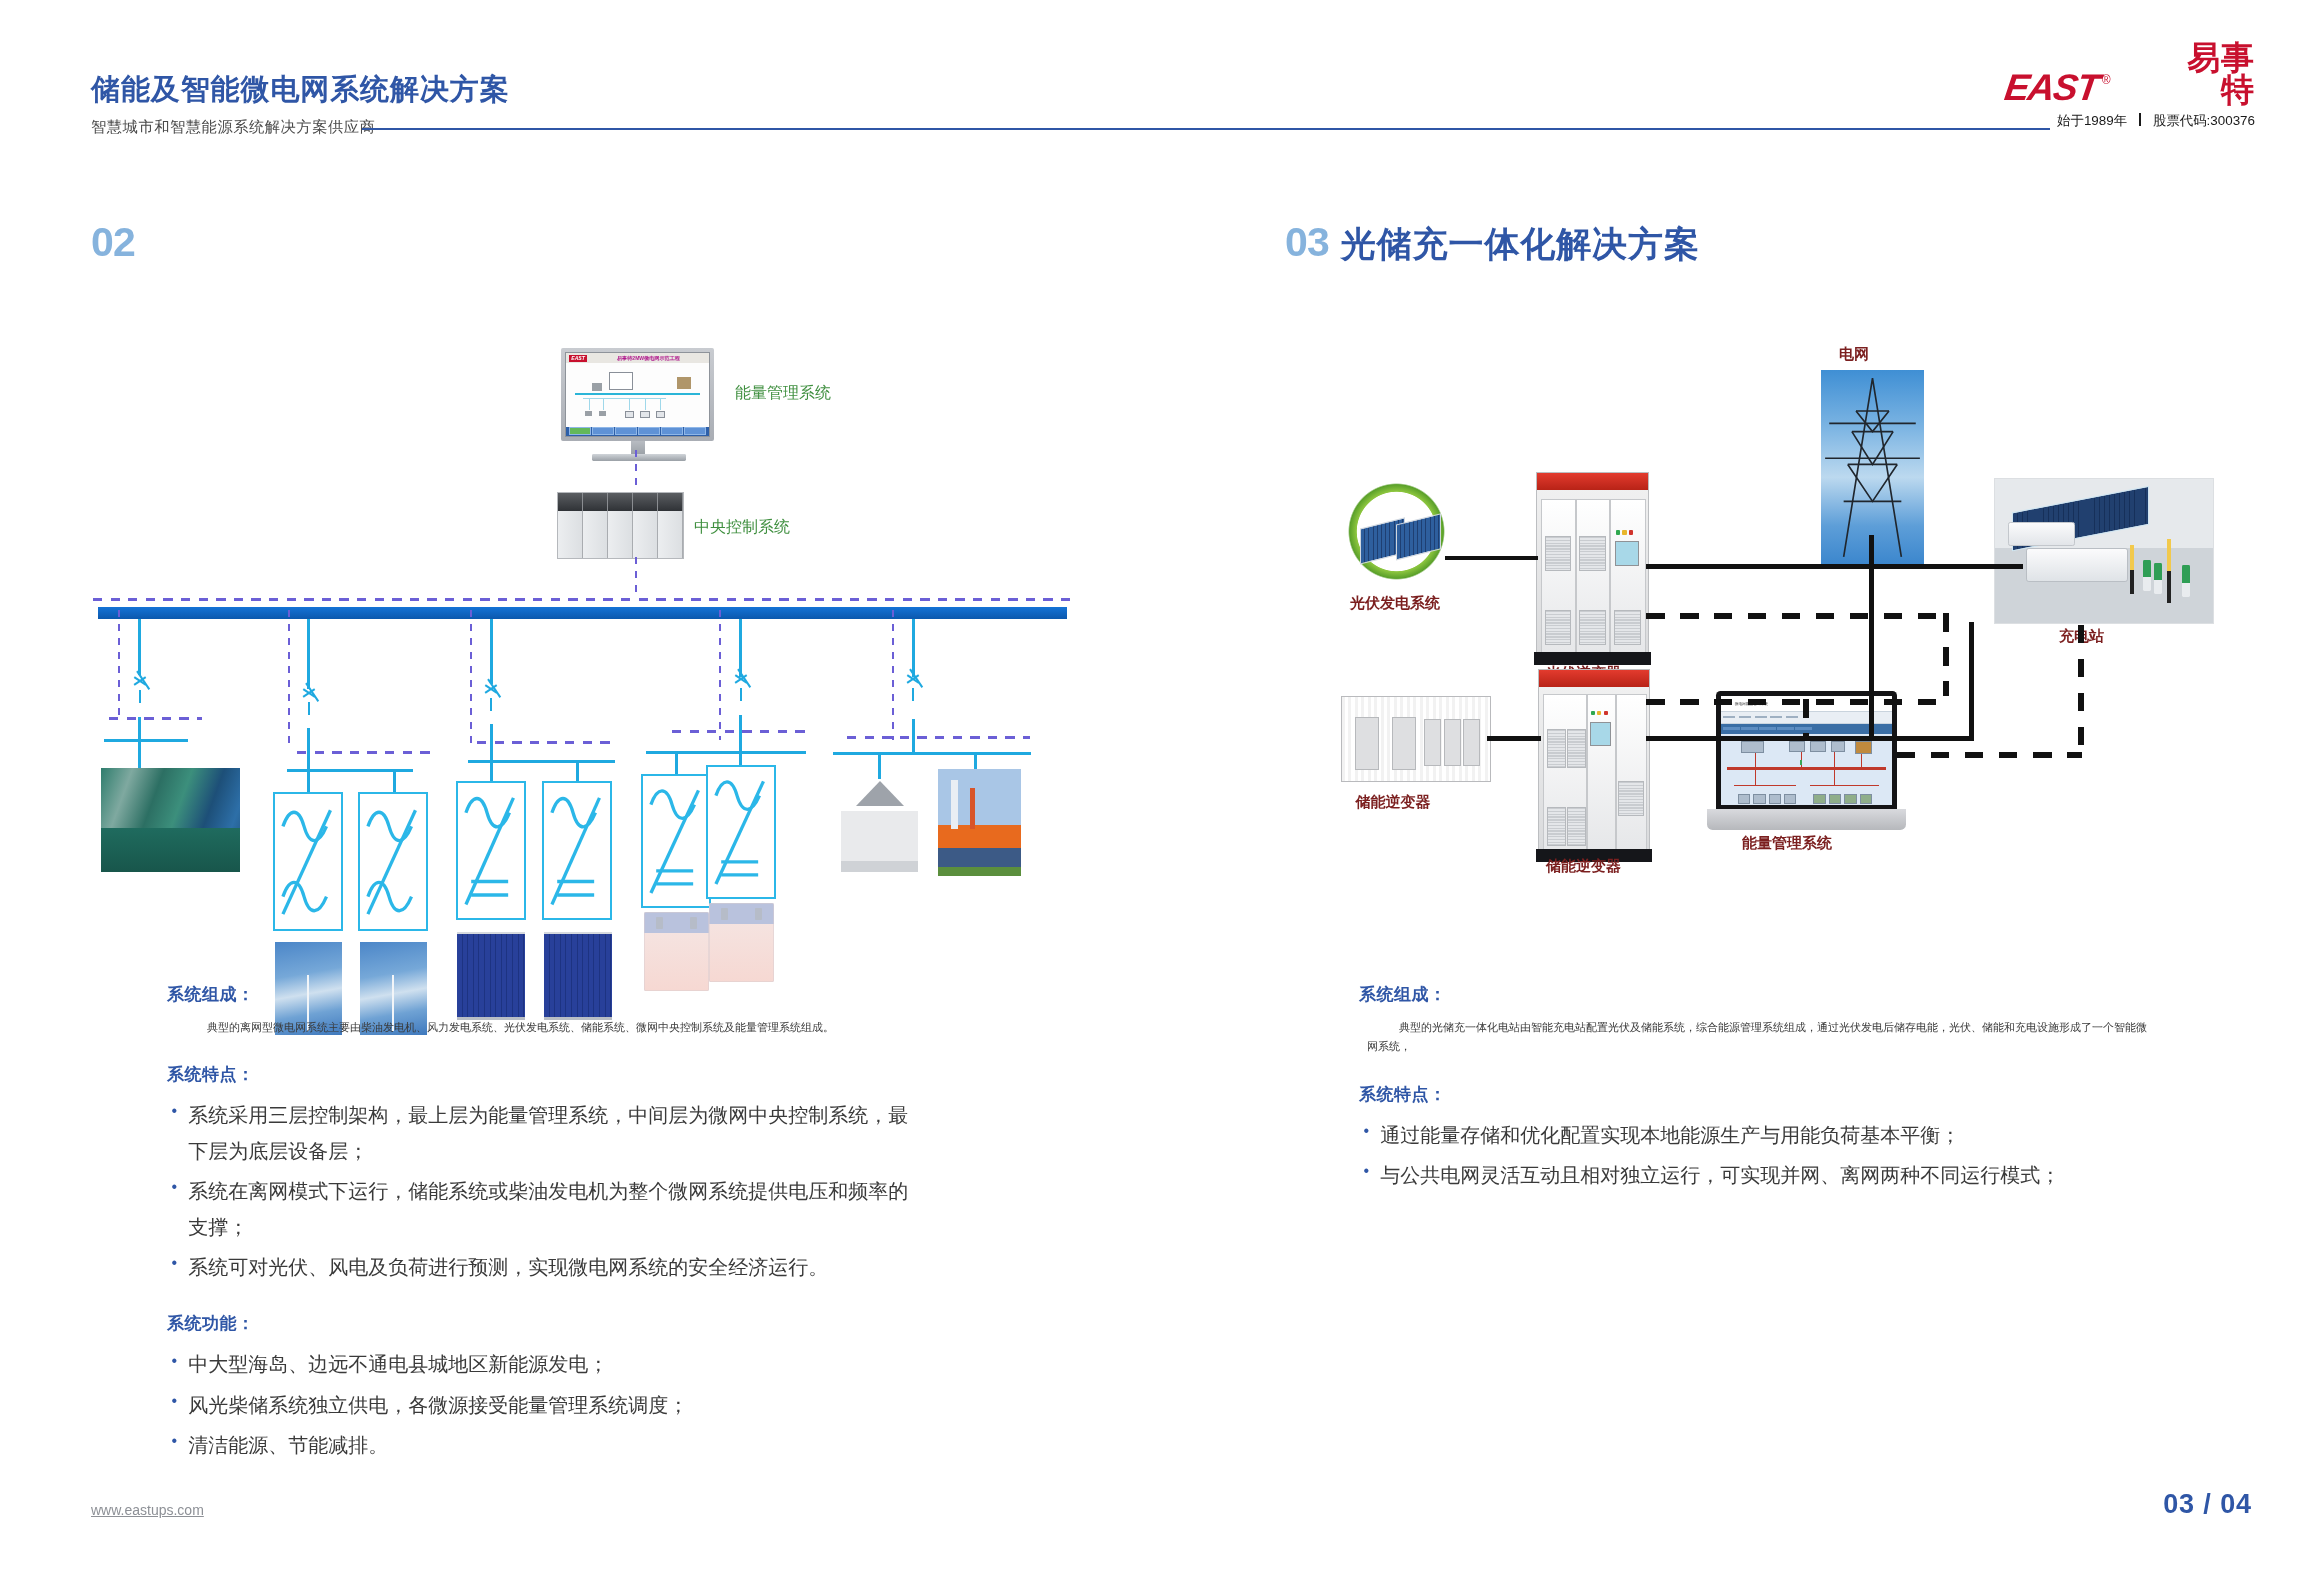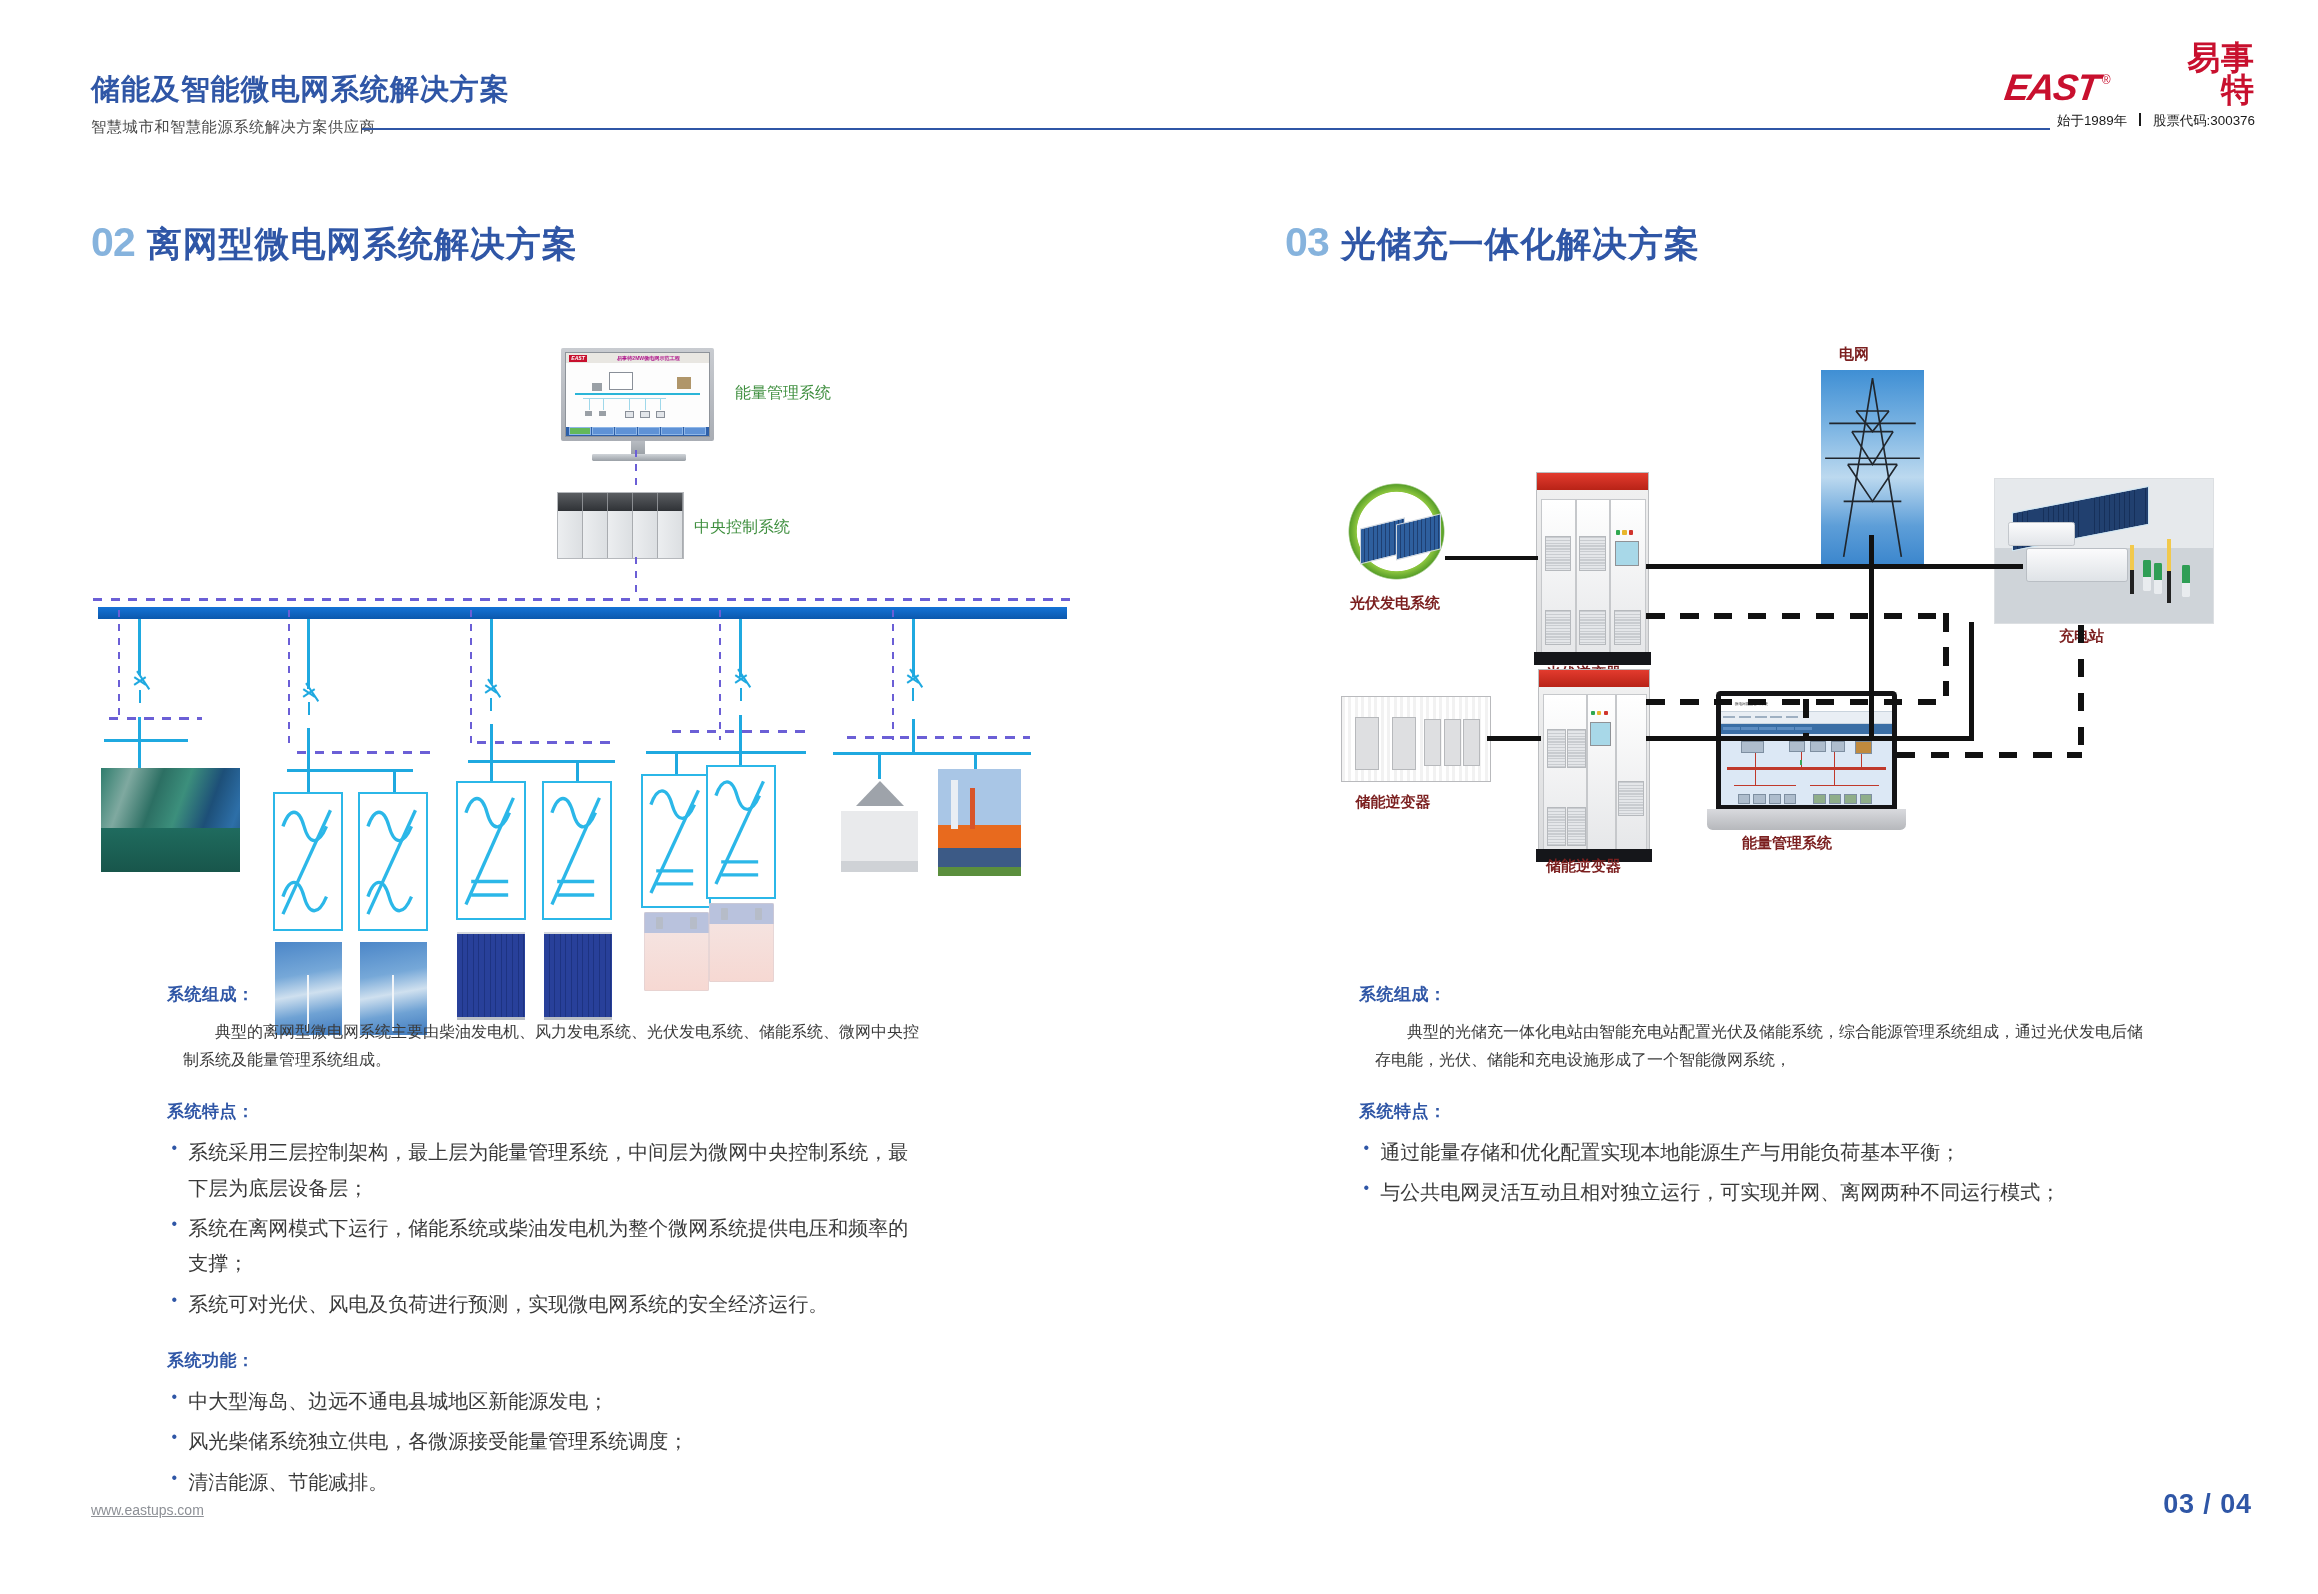--- a/index.html
+++ b/index.html
@@ -129,21 +129,21 @@
   .lap-canvas{position:relative;height:67%;background:#dce8f5;}
   .lap-canvas .hbus{position:absolute;left:4%;width:92%;height:2.3px;background:#c0392b;}
   .lap-canvas .vln{position:absolute;width:0.9px;background:#c0392b;}
   .lap-canvas .dev{position:absolute;background:#aebdcd;border:0.5px solid #7e8fa1;}
   .lap-canvas .grn{position:absolute;background:#3aa655;}
   .lap-base{position:absolute;left:-5%;right:-5%;bottom:0;height:15%;background:linear-gradient(180deg,#d9dade,#b6b8bc);border-radius:0 0 5.6px 5.6px;}
 
   
   .col{position:absolute;font-size:0;}
   .bt-h{font-size:17px;font-weight:bold;color:#2f56a6;letter-spacing:0.5px;margin:0 0 12px 0;}
-  .bt-p{font-size:16px;color:#3a3a3a;line-height:1.75;margin:0 0 26px 16px;text-indent:32px;}
+  .bt-p{font-size:11px;color:#3a3a3a;line-height:1.75;margin:0 0 26px 8px;text-indent:32px;}
   .bt-ul{list-style:none;margin:0 0 27px 0;padding:0;}
   .bt-ul li{font-size:20px;color:#3a3a3a;line-height:1.78;position:relative;padding-left:21.3px;margin-bottom:4.6px;}
   .bt-ul li:before{content:"•";position:absolute;left:4.6px;top:-0.9px;color:#2f56a6;font-size:16px;}
 
   
   .ft-url{position:absolute;left:91px;top:1502px;font-size:14px;color:#8d9096;text-decoration:underline;}
   .ft-pg{position:absolute;right:81px;top:1489px;font-size:27px;font-weight:bold;color:#2f56a6;letter-spacing:0.9px;}
 </style>
 </head>
 <body>
@@ -162,21 +162,20 @@
     </div>
     <div class="logo-sub">
       <span>始于1989年</span>
       <span class="logo-sep"></span>
       <span>股票代码:300376</span>
     </div>
   </div>
 
   <div class="sec-head" style="left:91px;top:222px;">
     <span class="sec-num">02</span>
-    <span class="sec-title">离网型微电网系统解决方案</span>
   </div>
   <div class="sec-head" style="left:1285px;top:222px;">
     <span class="sec-num">03</span>
     <span class="sec-title">光储充一体化解决方案</span>
   </div>
 
   <div class="d1">
 
     <div class="monitor">
       <div class="mon-bezel">

